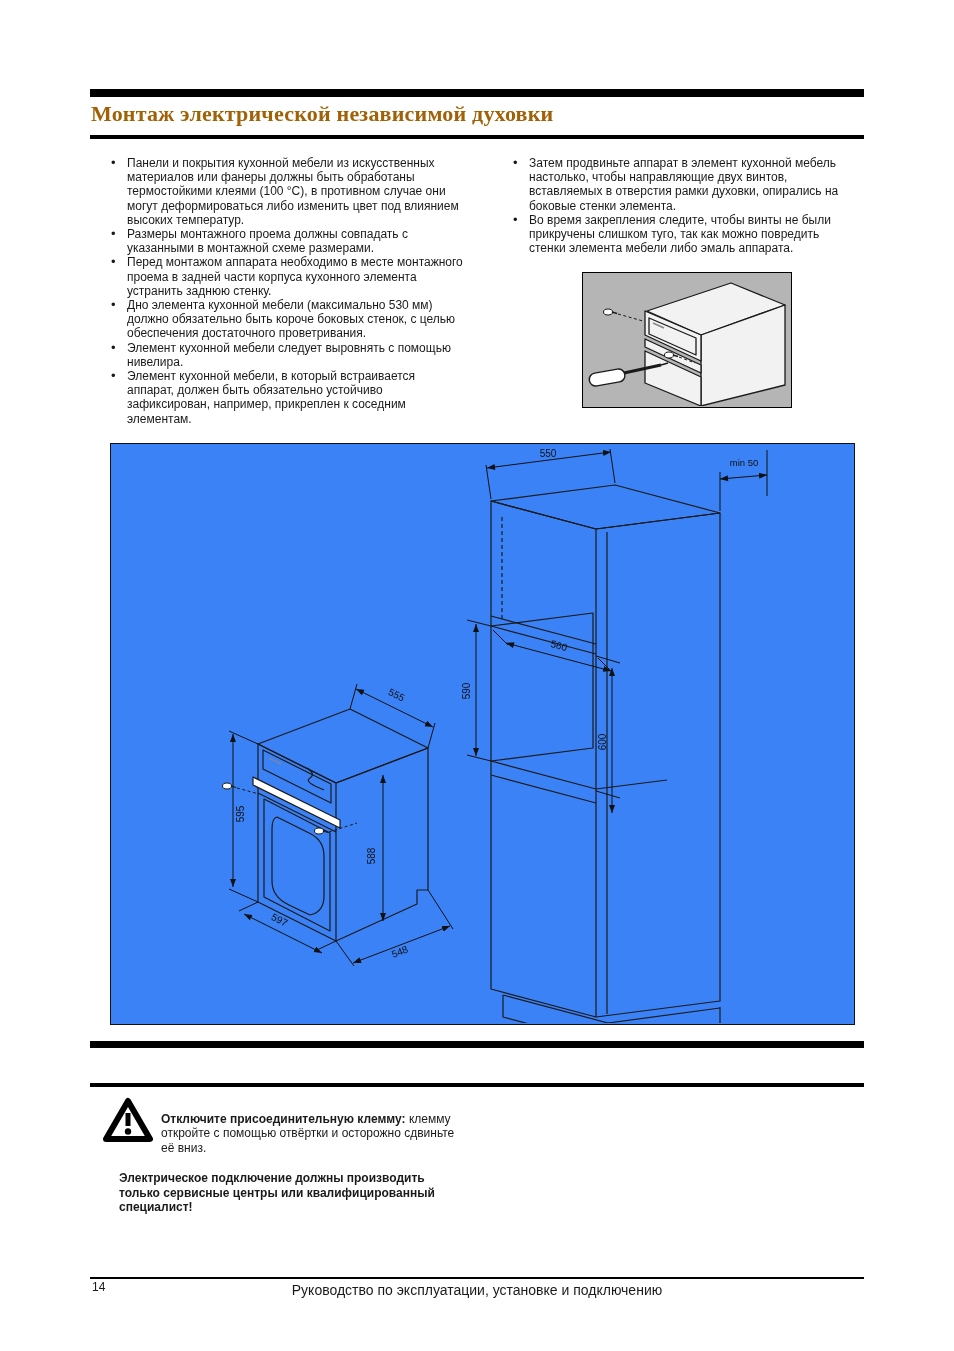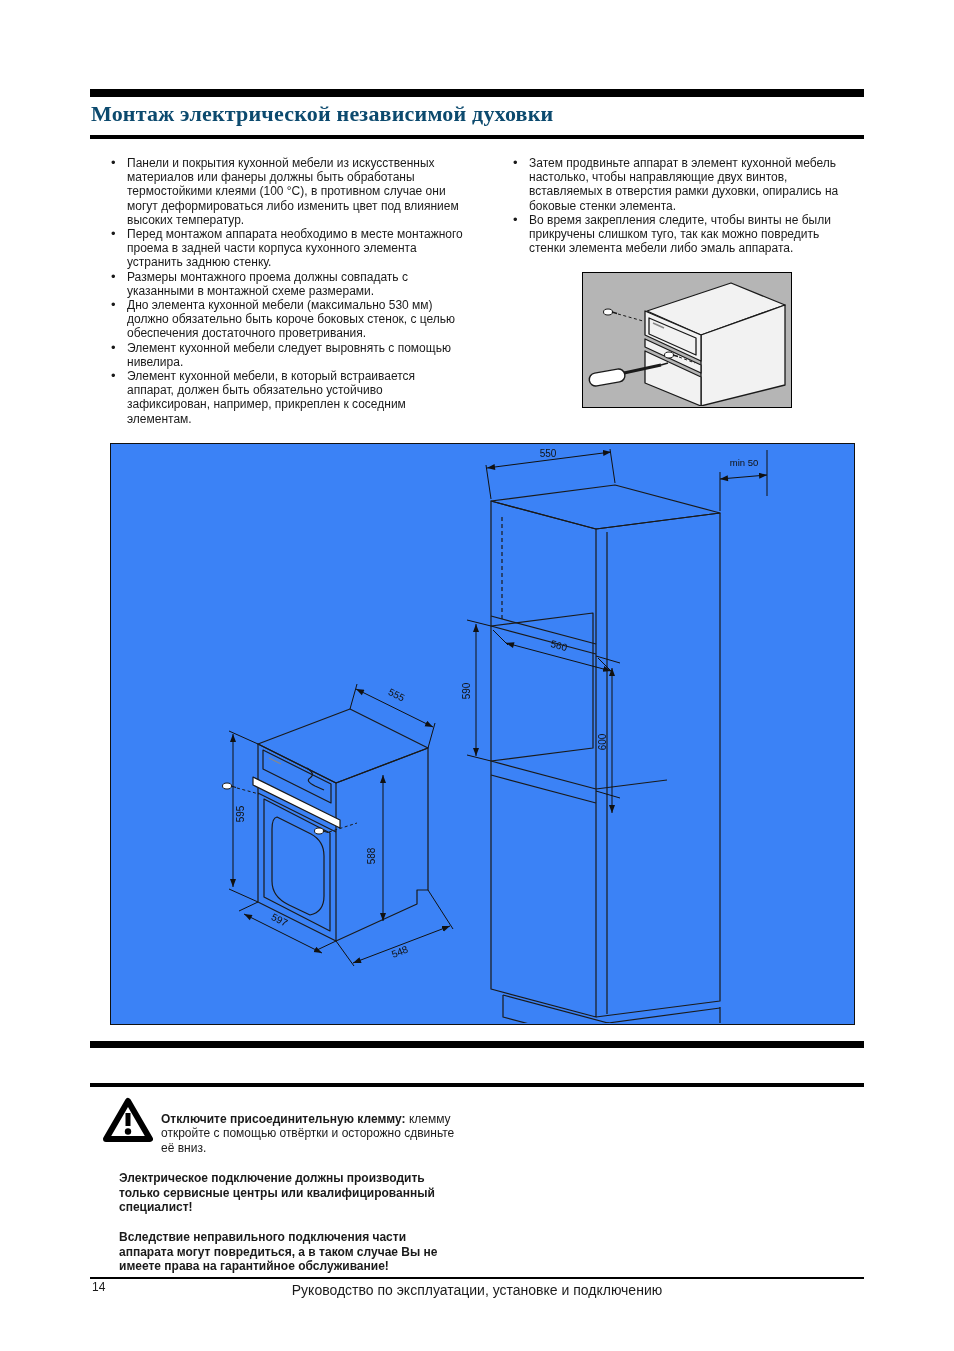--- a/index.html
+++ b/index.html
@@ -1,20 +1,20 @@
 <!DOCTYPE html>
 <html><head>
 <meta charset="utf-8">
 <style>
   html,body{margin:0;padding:0;background:#e8e8e8;}
   .page{position:relative;width:954px;height:1351px;background:#ffffff;margin:0 auto;
         font-family:"Liberation Sans","DejaVu Sans",sans-serif;color:#1a1a1a;overflow:hidden;}
   .rule{position:absolute;background:#000;}
   h1,h2{position:absolute;margin:0;font-family:"Liberation Serif","DejaVu Serif",serif;
-        font-weight:bold;color:#0c4a6e;font-size:22px;letter-spacing:.2px;text-align:right;}
+        font-weight:bold;color:#a16207;font-size:22px;letter-spacing:.2px;text-align:right;}
   .cols{position:absolute;font-size:12px;line-height:14.2px;}
   ul.blist{list-style:none;margin:8px;padding:0;}
   ul.blist li{position:relative;padding-left:19px;margin:0;}
   ul.blist li::before{content:"•";position:absolute;left:3px;top:0;font-size:13px;}
   .grayillo{position:absolute;left:582px;top:272px;width:210px;height:136px;
             background:#b5b5b5;border:1.5px solid #000;box-sizing:border-box;}
   .diagbox{position:absolute;left:110px;top:443px;width:745px;height:582px;
            border:1.5px solid #111;box-sizing:border-box;background:#3b82f6;}
   .warnwrap{position:absolute;left:103px;top:1096px;width:374px;font-size:12px;line-height:14.4px;}
   .warnwrap .tri{float:left;width:50px;height:46px;margin:1px 8px 4px 0;}
@@ -32,22 +32,22 @@
 
 <div class="page">
 
   <div class="rule" style="left:90px;top:89px;width:774px;height:8px;"></div>
   <h1 style="left:91px;top:101px;">Монтаж электрической независимой духовки</h1>
   <div class="rule" style="left:90px;top:135px;width:774px;height:3.5px;"></div>
 
   <div class="cols" style="left:100px;top:148px;width:372px;">
     <ul class="blist">
       <li>Панели и покрытия кухонной мебели из искусственных материалов или фанеры должны быть обработаны термостойкими клеями (100 °С), в противном случае они могут деформироваться либо изменить цвет под влиянием высоких температур.</li>
+      <li>Размеры монтажного проема должны совпадать с указанными в монтажной схеме размерами.</li>
       <li>Перед монтажом аппарата необходимо в месте монтажного проема в задней части  корпуса кухонного элемента устранить заднюю стенку.</li>
-      <li>Размеры монтажного проема должны совпадать с указанными в монтажной схеме размерами.</li>
       <li>Дно элемента кухонной мебели (максимально 530 мм) должно обязательно быть короче боковых стенок, с целью обеспечения достаточного проветривания.</li>
       <li>Элемент кухонной мебели следует выровнять с помощью нивелира.</li>
       <li>Элемент кухонной мебели, в который встраивается аппарат, должен быть обязательно устойчиво зафиксирован, например, прикреплен к соседним элементам.</li>
     </ul>
   </div>
   <div class="cols" style="left:502px;top:148px;width:362px;">
     <ul class="blist">
       <li>Затем продвиньте аппарат в элемент кухонной мебель настолько, чтобы направляющие двух винтов, вставляемых в отверстия рамки духовки, опирались на боковые стенки элемента.</li>
       <li>Во время закрепления следите, чтобы винты не были прикручены слишком туго, так как можно повредить стенки элемента мебели либо эмаль аппарата.</li>
     </ul>
@@ -211,21 +211,20 @@
   <div class="rule" style="left:90px;top:1083px;width:774px;height:3.5px;"></div>
 
   <div class="warnwrap">
     <svg class="tri" viewBox="0 0 50 46">
       <path d="M25,4 L47,42 L3,42 Z" fill="none" stroke="#000" stroke-width="6" stroke-linejoin="round"></path>
       <rect x="22.5" y="16" width="5" height="13" fill="#000"></rect>
       <circle cx="25" cy="34.5" r="3.2" fill="#000"></circle>
     </svg>
     <p><span class="bold">Отключите присоединительную клемму:</span><span> клемму откройте с помощью отвёртки и осторожно сдвиньте  её вниз.</span></p>
     <p class="bold">Электрическое подключение должны производить только сервисные центры или квалифицированный специалист!</p>
-    <p class="bold">Вследствие неправильного подключения части аппарата могут повредиться, а в таком случае Вы не имеете права на гарантийное обслуживание!</p>
   </div>
 
 
   <div class="rule" style="left:90px;top:1277px;width:774px;height:1.5px;"></div>
   <div class="footer-num">14</div>
   <div class="footer-center">Руководство по эксплуатации, установке и подключению</div>
 
 </div>
 
 </body></html>

